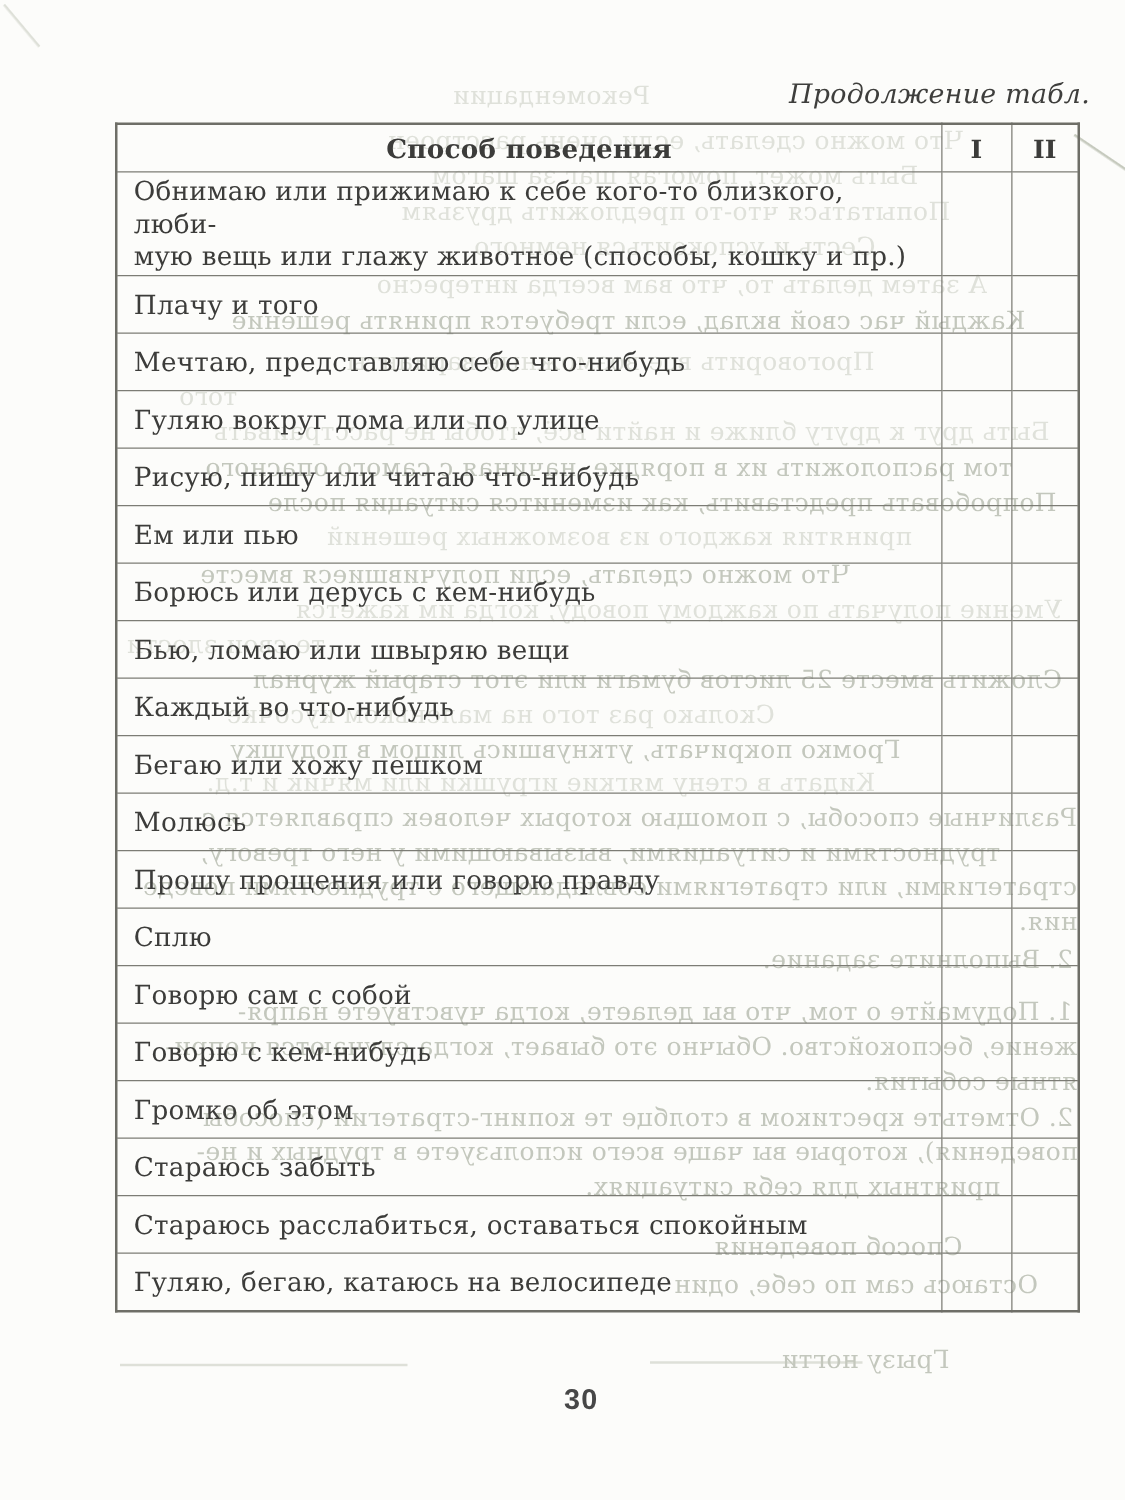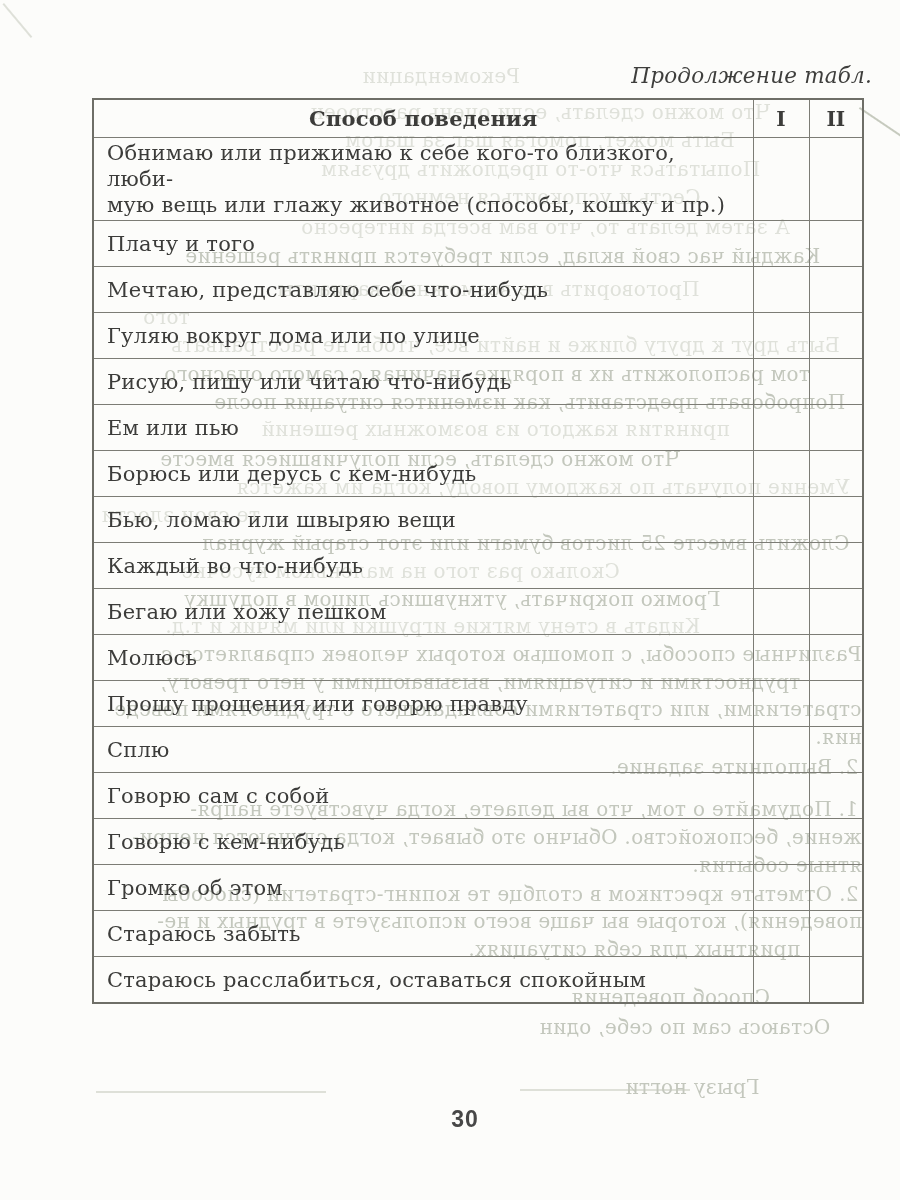--- a/index.html
+++ b/index.html
@@ -231,18 +231,25 @@
           <td class="cell-mark"></td>
           <td class="cell-mark"></td>
         </tr>
         <tr>
           <td class="cell-behavior">
             <div>Стараюсь расслабиться, оставаться спокойным</div>
           </td>
           <td class="cell-mark"></td>
           <td class="cell-mark"></td>
         </tr>
+        <tr>
+          <td class="cell-behavior">
+            <div>Гуляю, бегаю, катаюсь на велосипеде</div>
+          </td>
+          <td class="cell-mark"></td>
+          <td class="cell-mark"></td>
+        </tr>
       </tbody>
   </table>
 
   <div class="folio">30</div>
 
 </div>
 
 </body></html>

